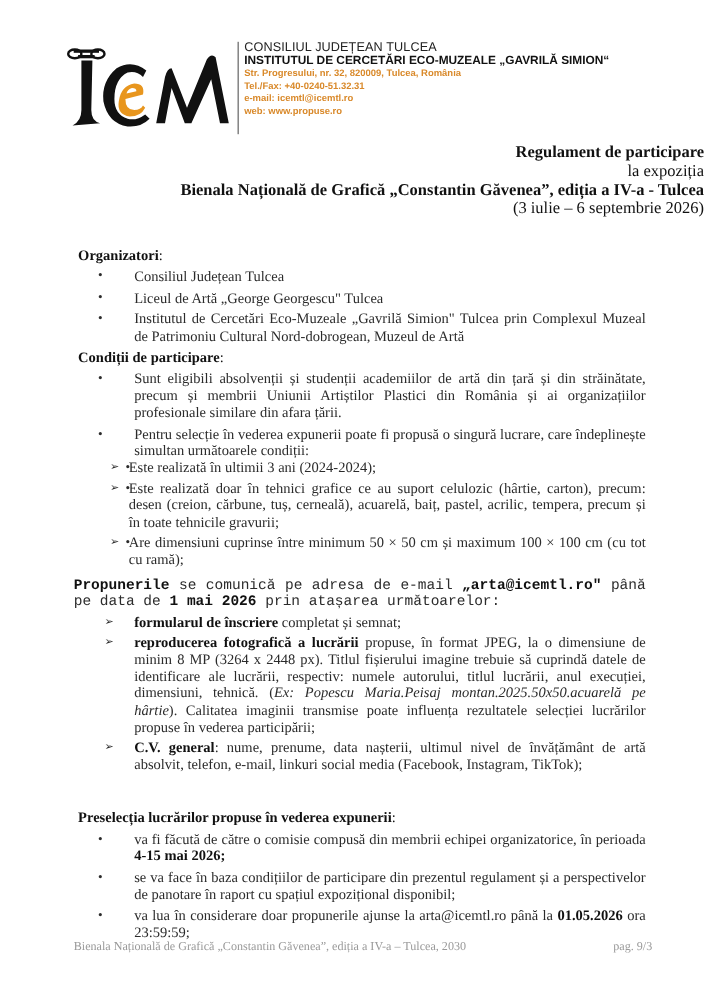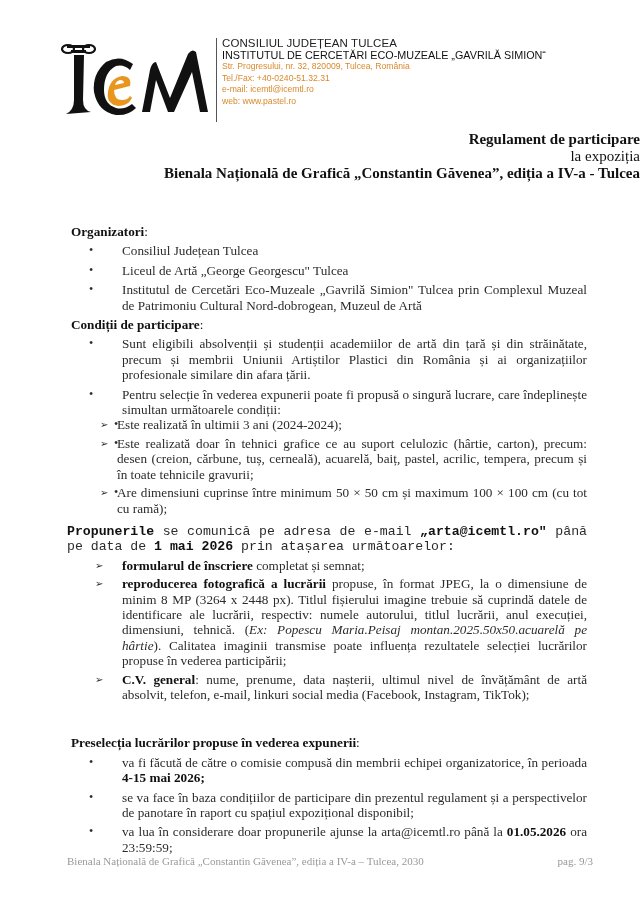--- a/index.html
+++ b/index.html
@@ -4,22 +4,22 @@
 <style>
   html, body { margin:0; padding:0; background:#ffffff; }
   body { width:640px; height:906px; position:relative; overflow:hidden; font-family:"Liberation Serif", serif; color:#222; }
   .page { position:absolute; left:0; top:0; width:608px; height:906px; background:#fff; }
 
   
   .logo { position:absolute; left:58px; top:40px; width:156px; height:82px; }
   .letterhead-divider { position:absolute; left:216px; top:38px; width:1px; height:84px; background:#555; }
   .letterhead { position:absolute; left:222px; top:38px; font-family:"Liberation Sans", sans-serif; line-height:11.6px; }
   .lh-council { font-size:11.5px; color:#222; letter-spacing:0.1px; }
-  .lh-institute { font-size:10.8px; font-weight:normal; color:#111; }
-  .lh-contact { font-size:8.6px; color:#d9892a; }
+  .lh-institute { font-size:10.8px; font-weight:bold; color:#111; }
+  .lh-contact { font-size:8.6px; color:#d9892a;font-weight:bold; }
 
   
   .title-block { position:absolute; left:0; top:131px; width:640px; text-align:right; font-size:15px; line-height:17px; color:#111; }
   .title-block .bold { font-weight:bold; }
 
   
   .content { position:absolute; left:67px; top:220px; width:520px; font-size:13.2px; line-height:15.4px; color:#2b2b2b; text-align:justify; }
   .section-heading { font-weight:bold; margin:4px; color:#111; }
   .section-heading .colon { font-weight:normal; }
   ul { margin:0; padding:0; list-style:none; }
@@ -62,27 +62,28 @@
   </svg>
 
   <div class="letterhead-divider"></div>
 
   <div class="letterhead">
     <div class="lh-council">CONSILIUL JUDEȚEAN TULCEA</div>
     <div class="lh-institute">INSTITUTUL DE CERCETĂRI ECO-MUZEALE „GAVRILĂ SIMION“</div>
     <div class="lh-contact">Str. Progresului, nr. 32, 820009, Tulcea, România</div>
     <div class="lh-contact">Tel./Fax: +40-0240-51.32.31</div>
     <div class="lh-contact">e-mail: icemtl@icemtl.ro</div>
-    <div class="lh-contact">web: www.pastel.ro</div>
+    <div class="lh-contact">web: www.propuse.ro</div>
   </div>
 
   <div class="title-block">
     <div class="bold">Regulament de participare</div>
     <div>la expoziția</div>
     <div class="bold">Bienala Națională de Grafică  „Constantin Găvenea”, ediția a IV-a - Tulcea</div>
+    <div>(3 iulie – 6 septembrie 2026)</div>
   </div>
 
   <div class="content">
 
     <p class="section-heading"><span>Organizatori</span><span class="colon">:</span></p>
     <ul class="bul">
       <li>Consiliul Județean Tulcea</li>
       <li>Liceul de Artă „George Georgescu" Tulcea</li>
       <li>Institutul de Cercetări Eco-Muzeale „Gavrilă Simion" Tulcea prin Complexul Muzeal de Patrimoniu Cultural Nord-dobrogean, Muzeul de Artă</li>
     </ul>

